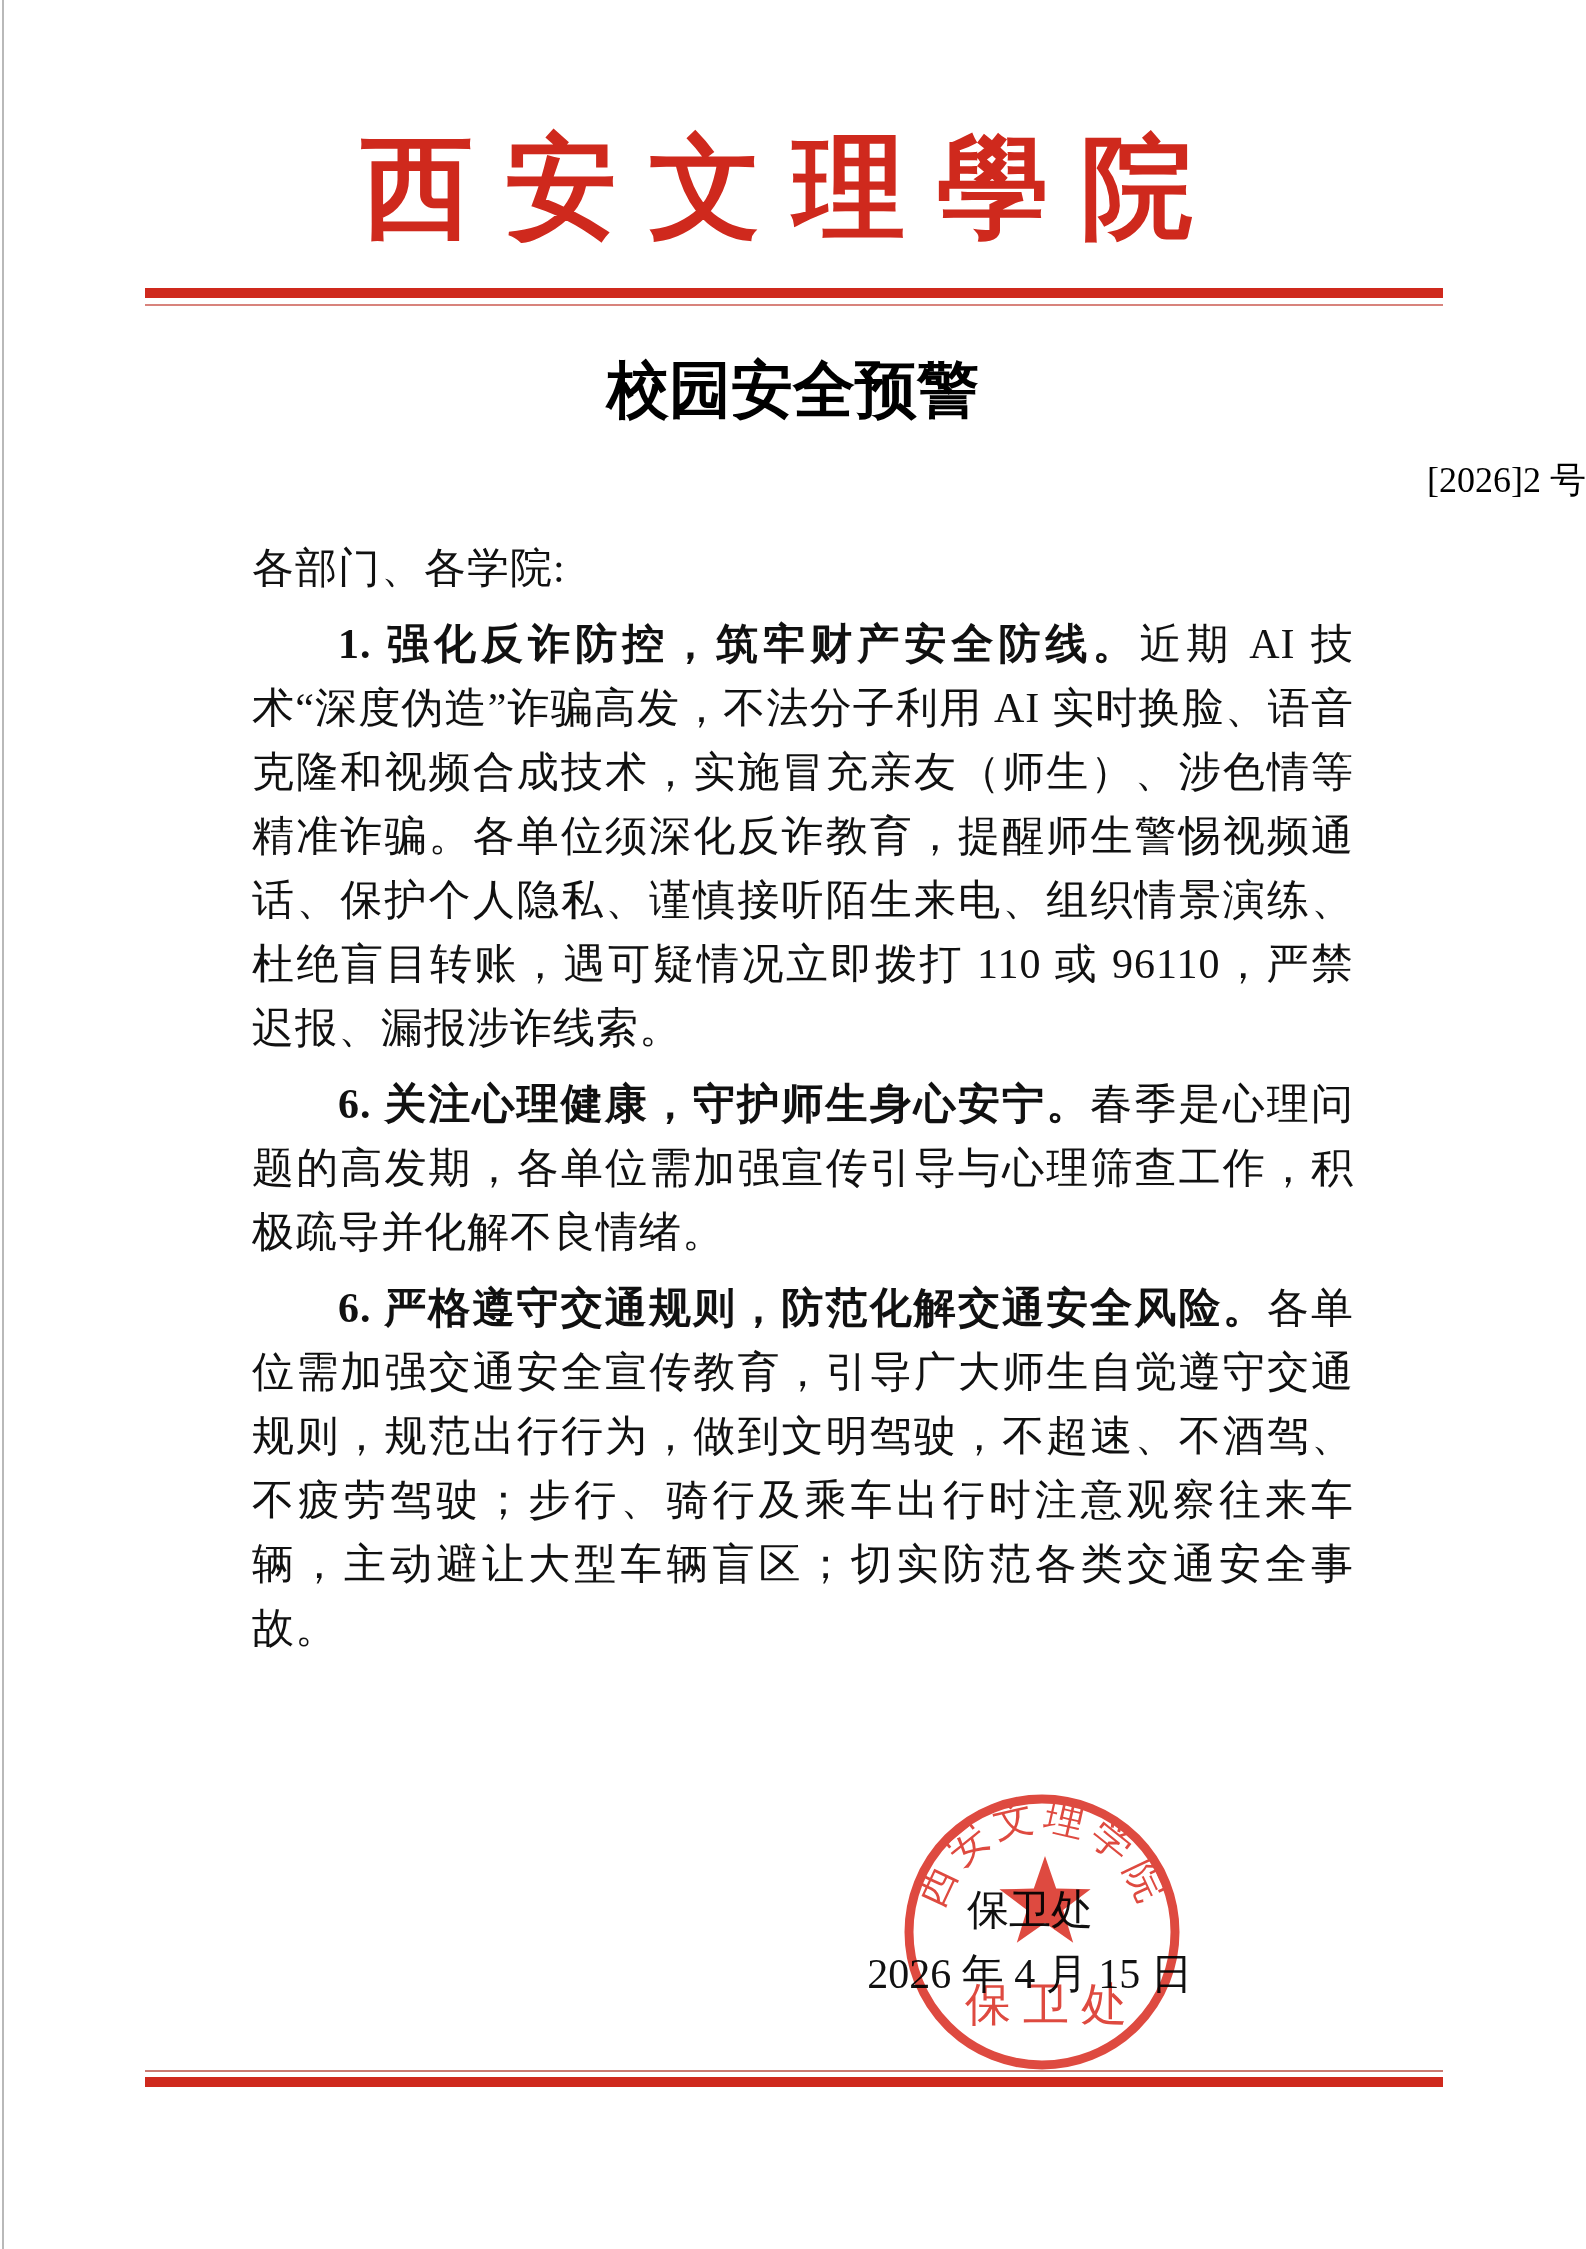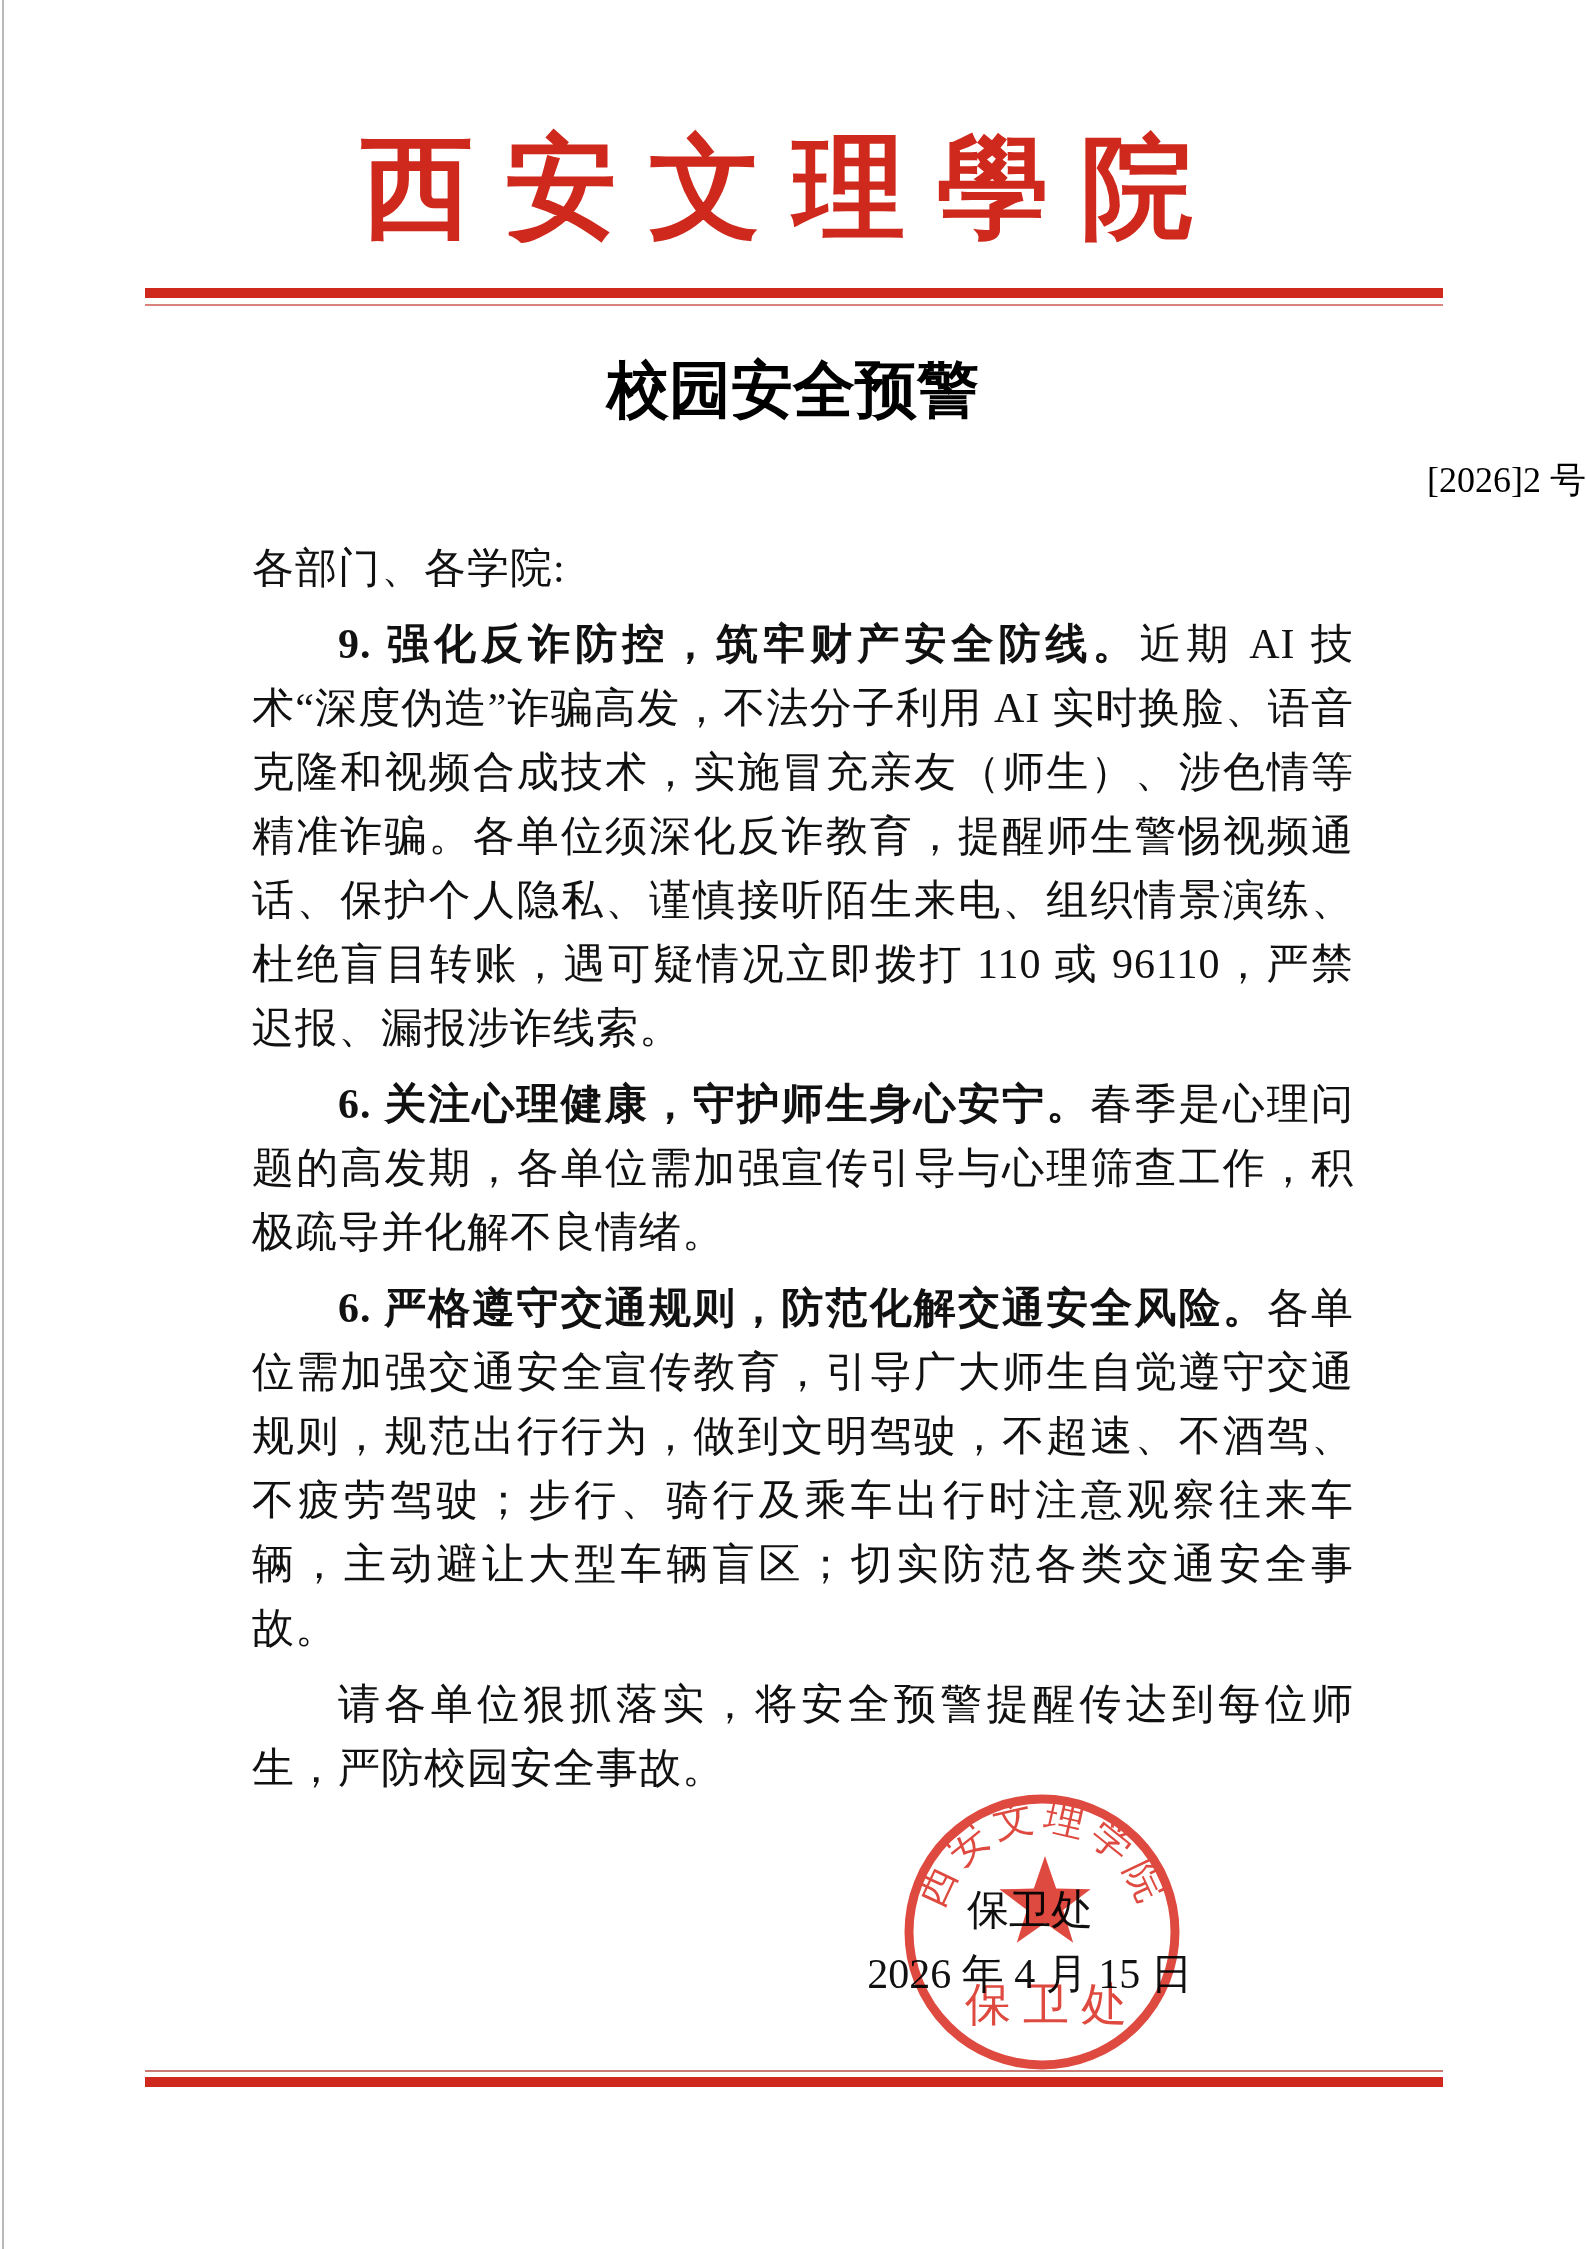--- a/index.html
+++ b/index.html
@@ -86,24 +86,23 @@
 
   <div class="rule rule-head-thick"></div>
   <div class="rule rule-head-thin"></div>
 
   <div class="doc-title">校园安全预警</div>
 
   <div class="doc-number">[2026]2 号</div>
 
   <div class="body">
     <p class="salutation">各部门、各学院:</p>
-    <p class="para"><b class="lead">9. 强化反诈防控，筑牢财产安全防线。</b><span>近期 AI 技术“深度伪造”诈骗高发，不法分子利用 AI 实时换脸、语音克隆和视频合成技术，实施冒充亲友（师生）、涉色情等精准诈骗。各单位须深化反诈教育，提醒师生警惕视频通话、保护个人隐私、谨慎接听陌生来电、组织情景演练、杜绝盲目转账，遇可疑情况立即拨打 110 或 96110，严禁迟报、漏报涉诈线索。</span></p>
+    <p class="para"><b class="lead">1. 强化反诈防控，筑牢财产安全防线。</b><span>近期 AI 技术“深度伪造”诈骗高发，不法分子利用 AI 实时换脸、语音克隆和视频合成技术，实施冒充亲友（师生）、涉色情等精准诈骗。各单位须深化反诈教育，提醒师生警惕视频通话、保护个人隐私、谨慎接听陌生来电、组织情景演练、杜绝盲目转账，遇可疑情况立即拨打 110 或 96110，严禁迟报、漏报涉诈线索。</span></p>
     <p class="para"><b class="lead">6. 关注心理健康，守护师生身心安宁。</b><span>春季是心理问题的高发期，各单位需加强宣传引导与心理筛查工作，积极疏导并化解不良情绪。</span></p>
     <p class="para"><b class="lead">6. 严格遵守交通规则，防范化解交通安全风险。</b><span>各单位需加强交通安全宣传教育，引导广大师生自觉遵守交通规则，规范出行行为，做到文明驾驶，不超速、不酒驾、不疲劳驾驶；步行、骑行及乘车出行时注意观察往来车辆，主动避让大型车辆盲区；切实防范各类交通安全事故。</span></p>
-    <p class="para"><b class="lead"></b><span>请各单位狠抓落实，将安全预警提醒传达到每位师生，严防校园安全事故。</span></p>
   </div>
 
   <div class="sign-name">保卫处</div>
   <div class="sign-date">2026 年 4 月 15 日</div>
 
   <svg class="seal" viewBox="-150 -150 300 300" xmlns="http://www.w3.org/2000/svg">
     <circle cx="0" cy="0" r="133" fill="none" stroke="#dc3a2f" stroke-width="9"></circle>
     <polygon transform="translate(3,-28)" fill="#dc3a2f" points="0,-48 11.2,-15.4 45.6,-14.8 18.1,5.9 28.2,38.8 0,19 -28.2,38.8 -18.1,5.9 -45.6,-14.8 -11.2,-15.4"></polygon>
     <path id="seal-arc" d="M -100.4 -17.7 A 102 102 0 0 1 100.4 -17.7" fill="none"></path>
     <text font-size="40" fill="#dc3a2f" letter-spacing="6" font-family="Liberation Serif, serif">

